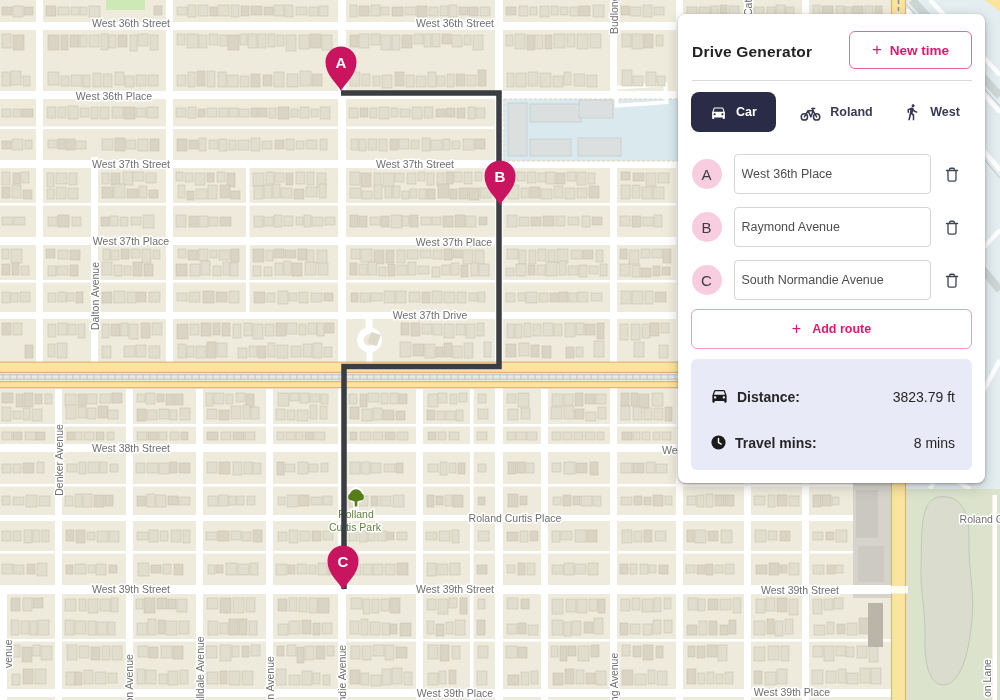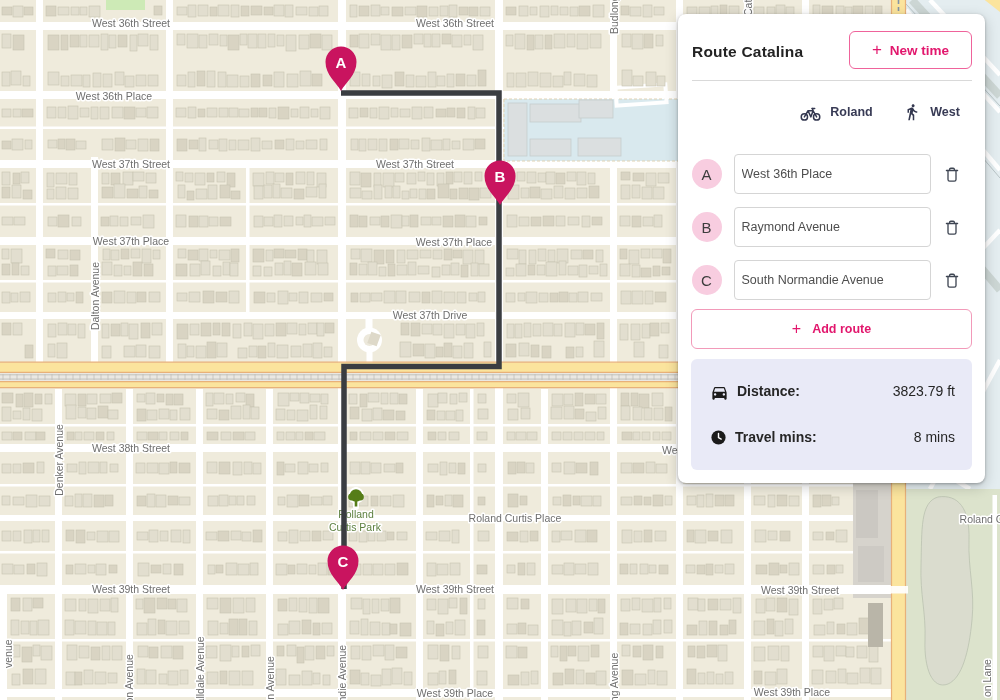--- a/index.html
+++ b/index.html
@@ -19,21 +19,21 @@
 .row{position:absolute;left:0;width:100%;height:40px}
 .circ{position:absolute;left:13.5px;top:5px;width:30px;height:30px;border-radius:50%;background:#f8cde0;
   display:flex;align-items:center;justify-content:center;font-size:15px;color:#3d3d3d}
 .inp{position:absolute;left:55.5px;top:0;width:197px;height:40px;border:1px solid #d5d5d5;border-radius:4px;
   padding-left:7px;font-size:12.5px;color:#4e4e4e;font-family:"Liberation Sans",sans-serif;outline:none}
 .trash{position:absolute;left:264px;top:10px}
 .addstop{position:absolute;left:13px;top:295px;width:281px;height:40px;border:1.5px solid #f29ab9;border-radius:6px;
   display:flex;align-items:center;justify-content:center;gap:11px;color:#e2176d;font-size:12.5px;font-weight:bold}
 .addstop .plus{font-size:16px;font-weight:normal}
 .summary{position:absolute;left:13px;top:345px;width:281px;height:111px;background:#e9eaf7;border-radius:6px}
-.srow{position:absolute;left:19px;right:17px;height:22px;display:flex;align-items:flex-start;gap:8px}
+.srow{position:absolute;left:19px;right:17px;height:22px;display:flex;align-items:flex-end;gap:8px}
 .slbl{font-size:14px;font-weight:bold;color:#262626}
 .sval{margin-left:auto;font-size:14px;font-weight:normal;color:#262626}
 </style></head>
 <body>
 <div class="stage">
     <div class="map"><svg width="1000" height="700" viewBox="0 0 1000 700" font-family="Liberation Sans, sans-serif">
 <rect width="1000" height="700" fill="#efebdc"></rect>
 <rect x="106" y="0" width="39" height="10" fill="#cdeab6"></rect>
 <rect x="0" y="22" width="1000" height="8.0" fill="#ffffff"></rect>
 <rect x="0" y="91" width="1000" height="8.0" fill="#ffffff"></rect>
@@ -1621,26 +1621,32 @@
 <text x="0" y="0" transform="translate(990.5 697) rotate(-90)" text-anchor="start" font-size="10.5" fill="#6f6f6f" stroke="#ffffff" stroke-width="3" paint-order="stroke" stroke-linejoin="round">on Lane</text>
 <path d="M341 93 L499 93 L499 366.5 L344 366.5 L344 589" fill="none" stroke="#3a3d41" stroke-width="5.5" stroke-linejoin="miter"></path>
 <path d="M341 91 C 336.5 82.5 325.5 75 325.5 62 a15.5 15.5 0 1 1 31.0 0 C 356.5 75 345.5 82.5 341 91 Z" fill="#c9145f"></path>
         <text x="341" y="67.5" text-anchor="middle" font-size="15" font-weight="bold" fill="#ffffff">A</text>
 <path d="M500 205 C 495.5 196.5 484.5 189 484.5 176 a15.5 15.5 0 1 1 31.0 0 C 515.5 189 504.5 196.5 500 205 Z" fill="#c9145f"></path>
         <text x="500" y="181.5" text-anchor="middle" font-size="15" font-weight="bold" fill="#ffffff">B</text>
 <path d="M343 590 C 338.5 581.5 327.5 574 327.5 561 a15.5 15.5 0 1 1 31.0 0 C 358.5 574 347.5 581.5 343 590 Z" fill="#c9145f"></path>
         <text x="343" y="566.5" text-anchor="middle" font-size="15" font-weight="bold" fill="#ffffff">C</text>
 </svg></div>
 <div class="panel">
-  <div class="title">Route Catalina</div>
+  <div class="title">Drive Generator</div>
   <div class="newroute">
         <span class="plus">+</span>
         <span>New time</span>
       </div>
   <div class="divider"></div>
+  <div class="tab tab1">
+        <svg width="17" height="17" viewBox="0 0 24 24" fill="#ffffff">
+          <path d="M18.92 6.01C18.72 5.42 18.16 5 17.5 5h-11c-.66 0-1.21.42-1.42 1.01L3 12v8c0 .55.45 1 1 1h1c.55 0 1-.45 1-1v-1h12v1c0 .55.45 1 1 1h1c.55 0 1-.45 1-1v-8l-2.08-5.99zM6.5 16c-.83 0-1.5-.67-1.5-1.5S5.67 13 6.5 13s1.5.67 1.5 1.5S7.33 16 6.5 16zm11 0c-.83 0-1.5-.67-1.5-1.5s.67-1.5 1.5-1.5 1.5.67 1.5 1.5-.67 1.5-1.5 1.5zM5 11l1.5-4.5h11L19 11H5z"></path>
+        </svg>
+        <span>Car</span>
+      </div>
   <div class="tab tab2">
         <svg width="21" height="21" viewBox="0 0 24 23" fill="none">
           <g fill="none" stroke="#343850" stroke-width="1.7">
             <circle cx="5" cy="16.5" r="3.6"></circle>
             <circle cx="19" cy="16.5" r="3.6"></circle>
             <path d="M5 16.5 L9.2 9.5 H15 L19 16.5 M9.2 9.5 L12.4 16.5 L15 9.5 M13.6 6.8 h3.2 M15 9.5 14 6.8" stroke-linecap="round" stroke-linejoin="round"></path>
           </g>
         </svg>
         <span>Roland</span>
       </div>

